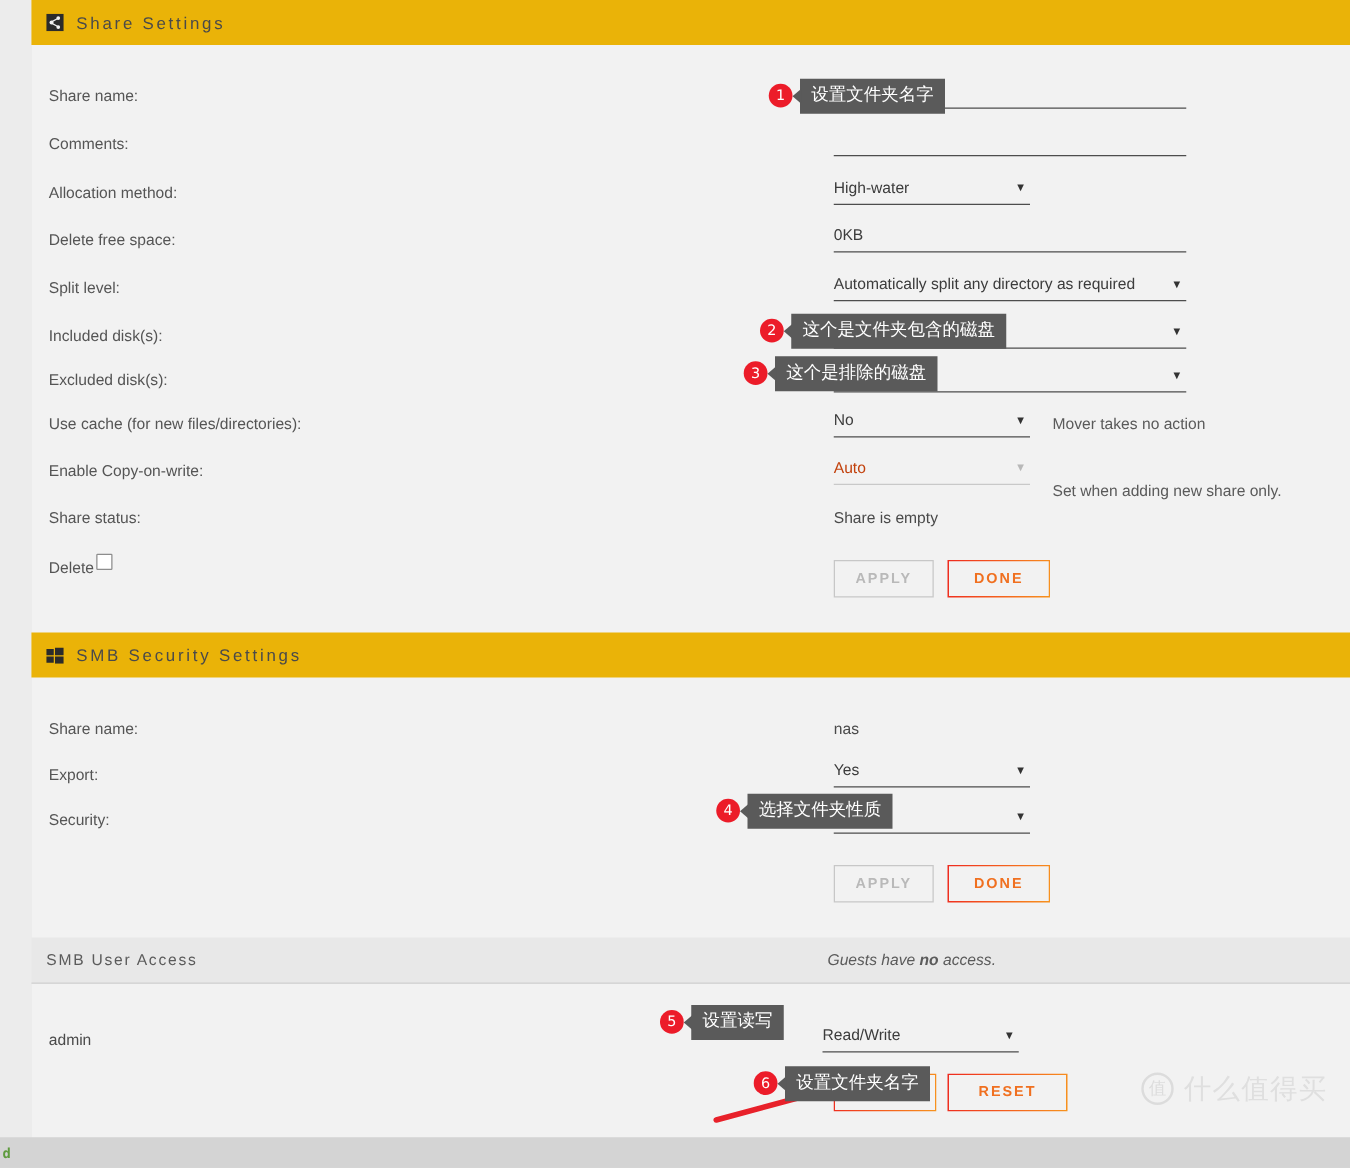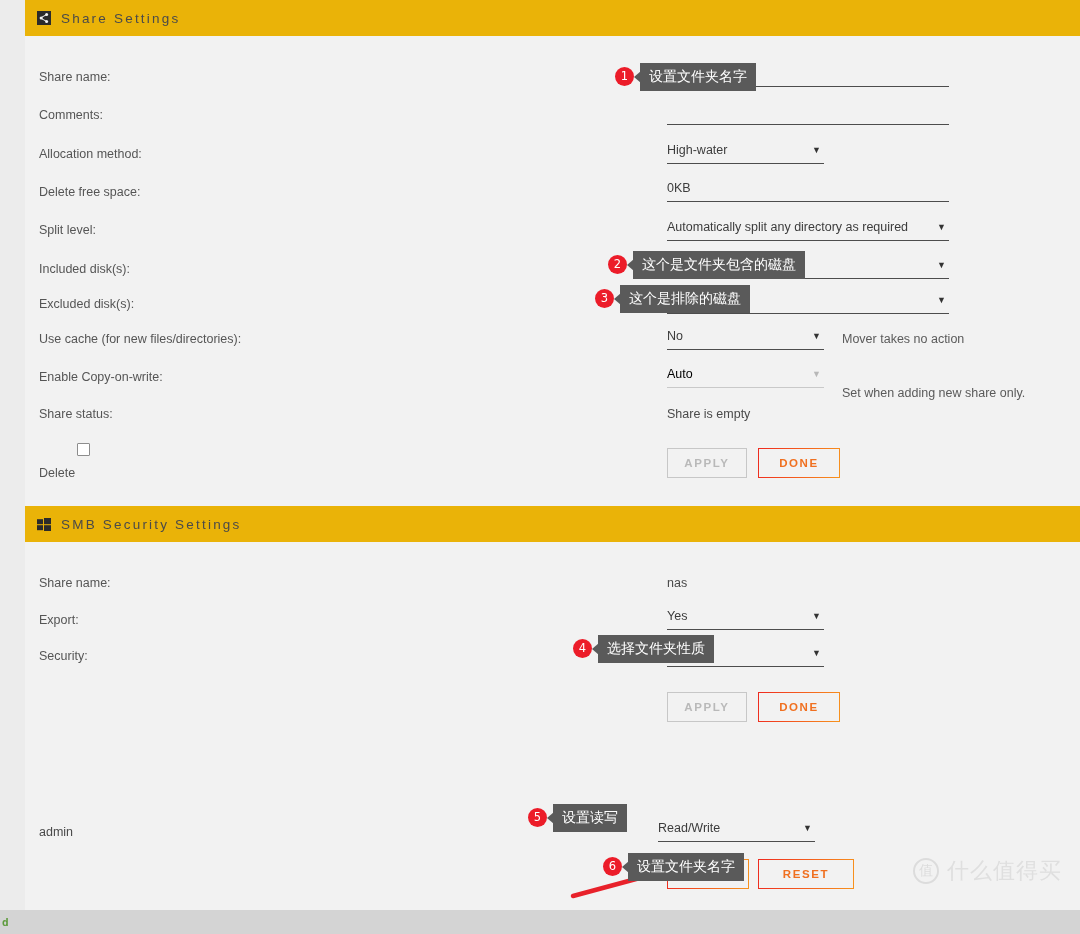--- a/index.html
+++ b/index.html
@@ -87,21 +87,21 @@
     border-bottom: 1px solid #c9c9c9;
   }
   .field .fv {
     position: absolute;
     left: 0;
     top: 1px;
     font-size: 12.5px;
     color: #3c3c3c;
     white-space: nowrap;
   }
-  .field .fv.muted { color: #000000; }
+  .field .fv.muted { color: #c2410c; }
   .field .caret {
     position: absolute;
     right: 3px;
     top: 4px;
     font-size: 9px;
     color: #333;
     line-height: 1;
   }
   .field .caret.muted { color: #b8b8b8; }
 
@@ -298,21 +298,21 @@
     <div class="form-label" style="left:14px; top:70px;">Share name:</div>
     <div class="form-label" style="left:14px; top:108px;">Comments:</div>
     <div class="form-label" style="left:14px; top:147px;">Allocation method:</div>
     <div class="form-label" style="left:14px; top:185px;">Delete free space:</div>
     <div class="form-label" style="left:14px; top:223px;">Split level:</div>
     <div class="form-label" style="left:14px; top:262px;">Included disk(s):</div>
     <div class="form-label" style="left:14px; top:297px;">Excluded disk(s):</div>
     <div class="form-label" style="left:14px; top:332px;">Use cache (for new files/directories):</div>
     <div class="form-label" style="left:14px; top:370px;">Enable Copy-on-write:</div>
     <div class="form-label" style="left:14px; top:407px;">Share status:</div>
-    <div class="form-label" style="left:14px; top:466px;">Delete</div>
+    <div class="form-label" style="left:14px; top:447px;">Delete</div>
     <div class="cbox" style="left:52px; top:443px;"></div>
 
     <div class="field" style="left:642px; top:65px; width:282px;">
       <span class="fv"></span>
     </div>
     <div class="field" style="left:642px; top:103px; width:282px;">
       <span class="fv"></span>
     </div>
     <div class="field" style="left:642px; top:142px; width:157px;">
       <span class="fv">High-water</span>
@@ -373,20 +373,24 @@
 
     <div class="form-label" style="left:14px; top:649px;">Security:</div>
     <div class="field" style="left:642px; top:645px; width:157px;">
       <span class="fv">Private</span>
       <span class="caret">▼</span>
     </div>
 
     <div class="btn apply-disabled" style="left:642px; top:692px; width:80px;">APPLY</div>
     <div class="btn grad" style="left:733px; top:692px; width:82px;">DONE</div>
 
+    <div class="ua-bar" style="top:750px;">
+      <span class="ua-title">SMB User Access</span>
+      <span class="ua-guest"><span>Guests have </span><b>no</b><span> access.</span></span>
+    </div>
 
     <div class="val-text" style="left:14px; top:825px;">admin</div>
     <div class="field" style="left:633px; top:820px; width:157px;">
       <span class="fv">Read/Write</span>
       <span class="caret">▼</span>
     </div>
 
     <div class="btn grad" style="left:642px; top:859px; width:82px;">APPLY</div>
     <div class="btn grad" style="left:733px; top:859px; width:96px;">RESET</div>
 

